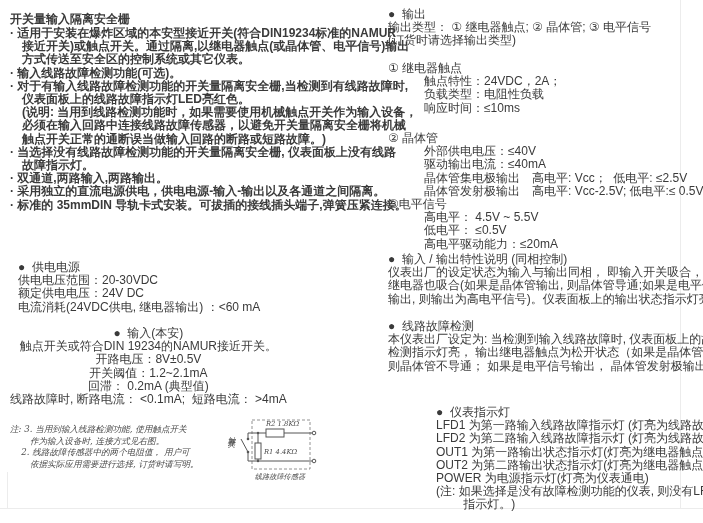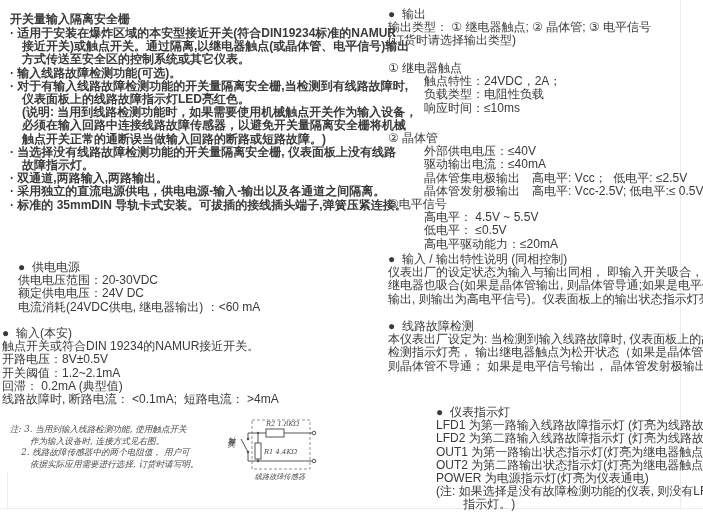--- a/index.html
+++ b/index.html
@@ -67,21 +67,21 @@
 　故障指示灯。
 · 双通道,两路输入,两路输出。
 · 采用独立的直流电源供电，供电电源-输入-输出以及各通道之间隔离。
 · 标准的 35mmDIN 导轨卡式安装。可拔插的接线插头端子,弹簧压紧连接。</div>
 
 <div class="tl" style="left:18px;top:261px;">●  供电电源
 供电电压范围：20-30VDC
 额定供电电压：24V DC
 电流消耗(24VDC供电, 继电器输出) ：&lt;60 mA</div>
 
-<div class="tl" style="left:2px;top:327px;">●  输入(本安)
+<div class="tl" style="left:10px;top:327px;text-align:center;">●  输入(本安)
 触点开关或符合DIN 19234的NAMUR接近开关。
 开路电压：8V±0.5V
 开关阈值：1.2~2.1mA
 回滞： 0.2mA (典型值)
 线路故障时, 断路电流： &lt;0.1mA;  短路电流： &gt;4mA</div>
 
 <div class="tl note" style="left:10px;top:424px;">注: 3. 当用到输入线路检测功能, 使用触点开关
 　　 作为输入设备时, 连接方式见右图。
 　 2. 线路故障传感器中的两个电阻值， 用户可
 　　 依据实际应用需要进行选择, 订货时请写明。</div>

